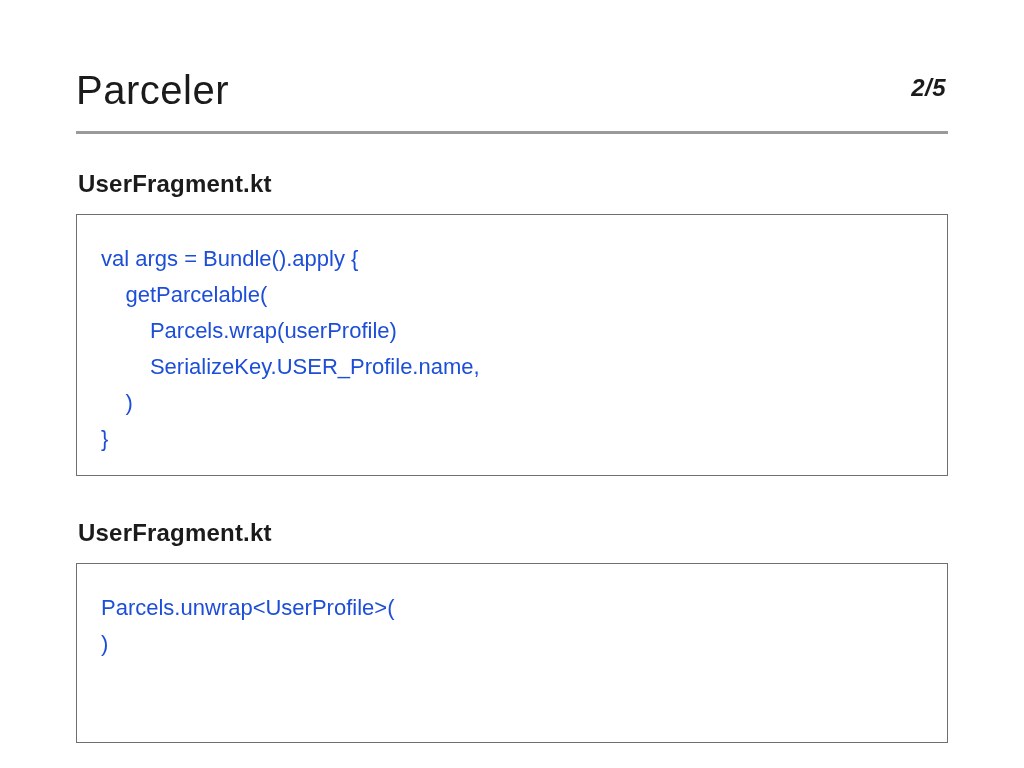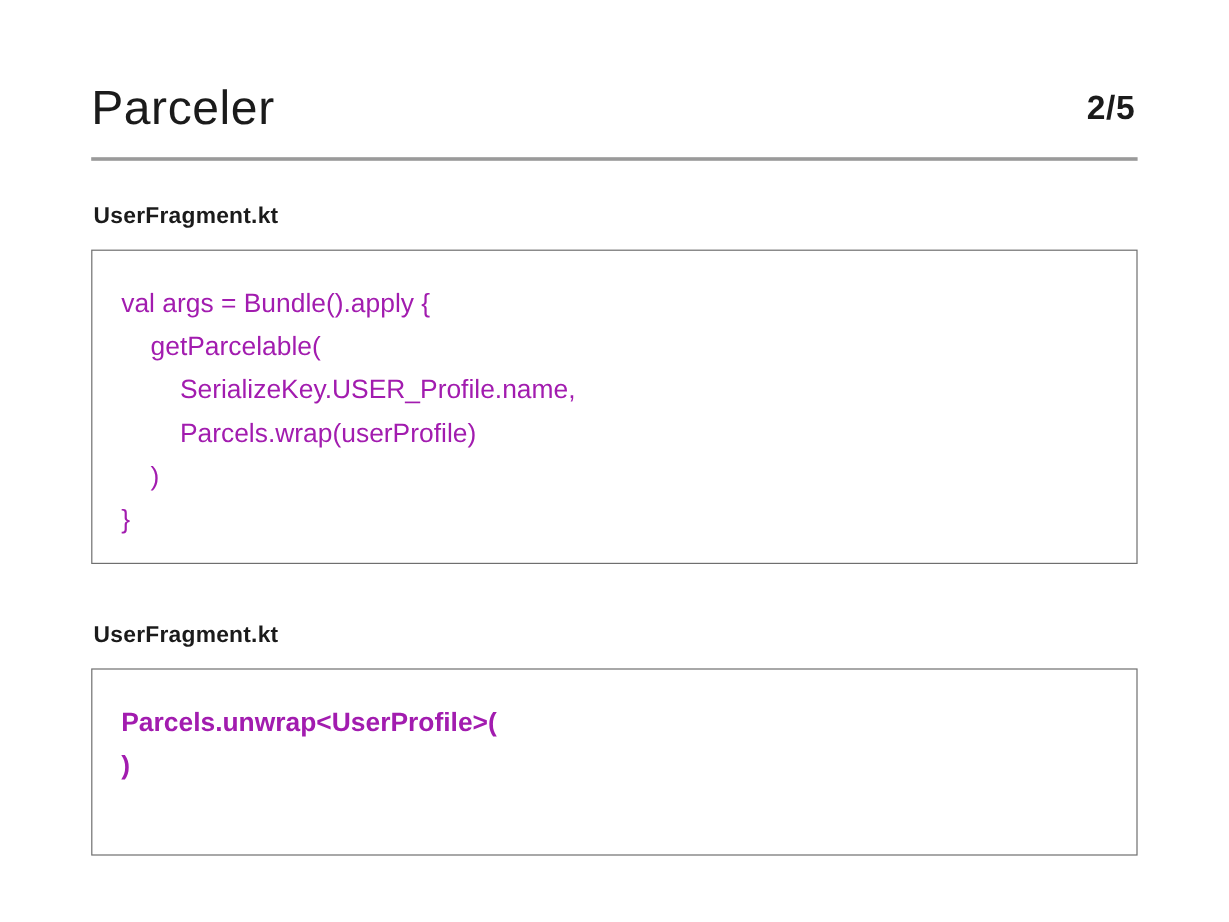--- a/index.html
+++ b/index.html
@@ -38,81 +38,82 @@
     margin: 0;
     line-height: 1.1;
     position: absolute;
     left: 0;
     top: 8px;
   }
   .page-number {
     position: absolute;
     right: 2px;
     top: 14px;
-    font-size: 28px;
+    font-size: 24px;
     font-weight: 700;
     color: #1b1b1b;
     letter-spacing: 0.5px;
+    font-style: italic;
   }
   .header-rule {
     position: absolute;
     left: 76px;
     right: 76px;
     top: 131px;
     height: 3px;
     background: #9a9a9a;
   }
   .section {
     position: absolute;
     left: 76px;
     right: 76px;
   }
   .section-1 { top: 170px; }
   .section-2 { top: 519px; }
   .file-label {
-    font-size: 19px;
+    font-size: 24px;
     font-weight: 700;
     color: #1b1b1b;
     margin: 0 0 16px 2px;
     letter-spacing: 0.2px;
   }
   .code-box {
     border: 1px solid #6f6f6f;
     background: #ffffff;
     box-sizing: border-box;
     padding: 26px 24px 24px 24px;
   }
   .code-box-1 { height: 262px; }
-  .code-box-2 { height: 156px; font-weight: bold; }
+  .code-box-2 { height: 180px; }
   .code-line {
     font-family: "Liberation Sans", sans-serif;
     font-size: 22px;
     line-height: 36px;
-    color: #a21caf;
+    color: #1d4ed8;
     white-space: pre;
   }
 </style>
 </head>
 <body>
 
 <div class="slide">
 
   <div class="header">
     <h1 class="slide-title">Parceler</h1>
     <div class="page-number">2/5</div>
   </div>
   <div class="header-rule"></div>
 
   <div class="section section-1">
     <div class="file-label">UserFragment.kt</div>
     <div class="code-box code-box-1">
       <div class="code-line">val args = Bundle().apply {</div>
       <div class="code-line">    getParcelable(</div>
+      <div class="code-line">        Parcels.wrap(userProfile)</div>
       <div class="code-line">        SerializeKey.USER_Profile.name,</div>
-      <div class="code-line">        Parcels.wrap(userProfile)</div>
       <div class="code-line">    )</div>
       <div class="code-line">}</div>
     </div>
   </div>
 
   <div class="section section-2">
     <div class="file-label">UserFragment.kt</div>
     <div class="code-box code-box-2">
       <div class="code-line">Parcels.unwrap&lt;UserProfile&gt;(</div>
       <div class="code-line">)</div>

